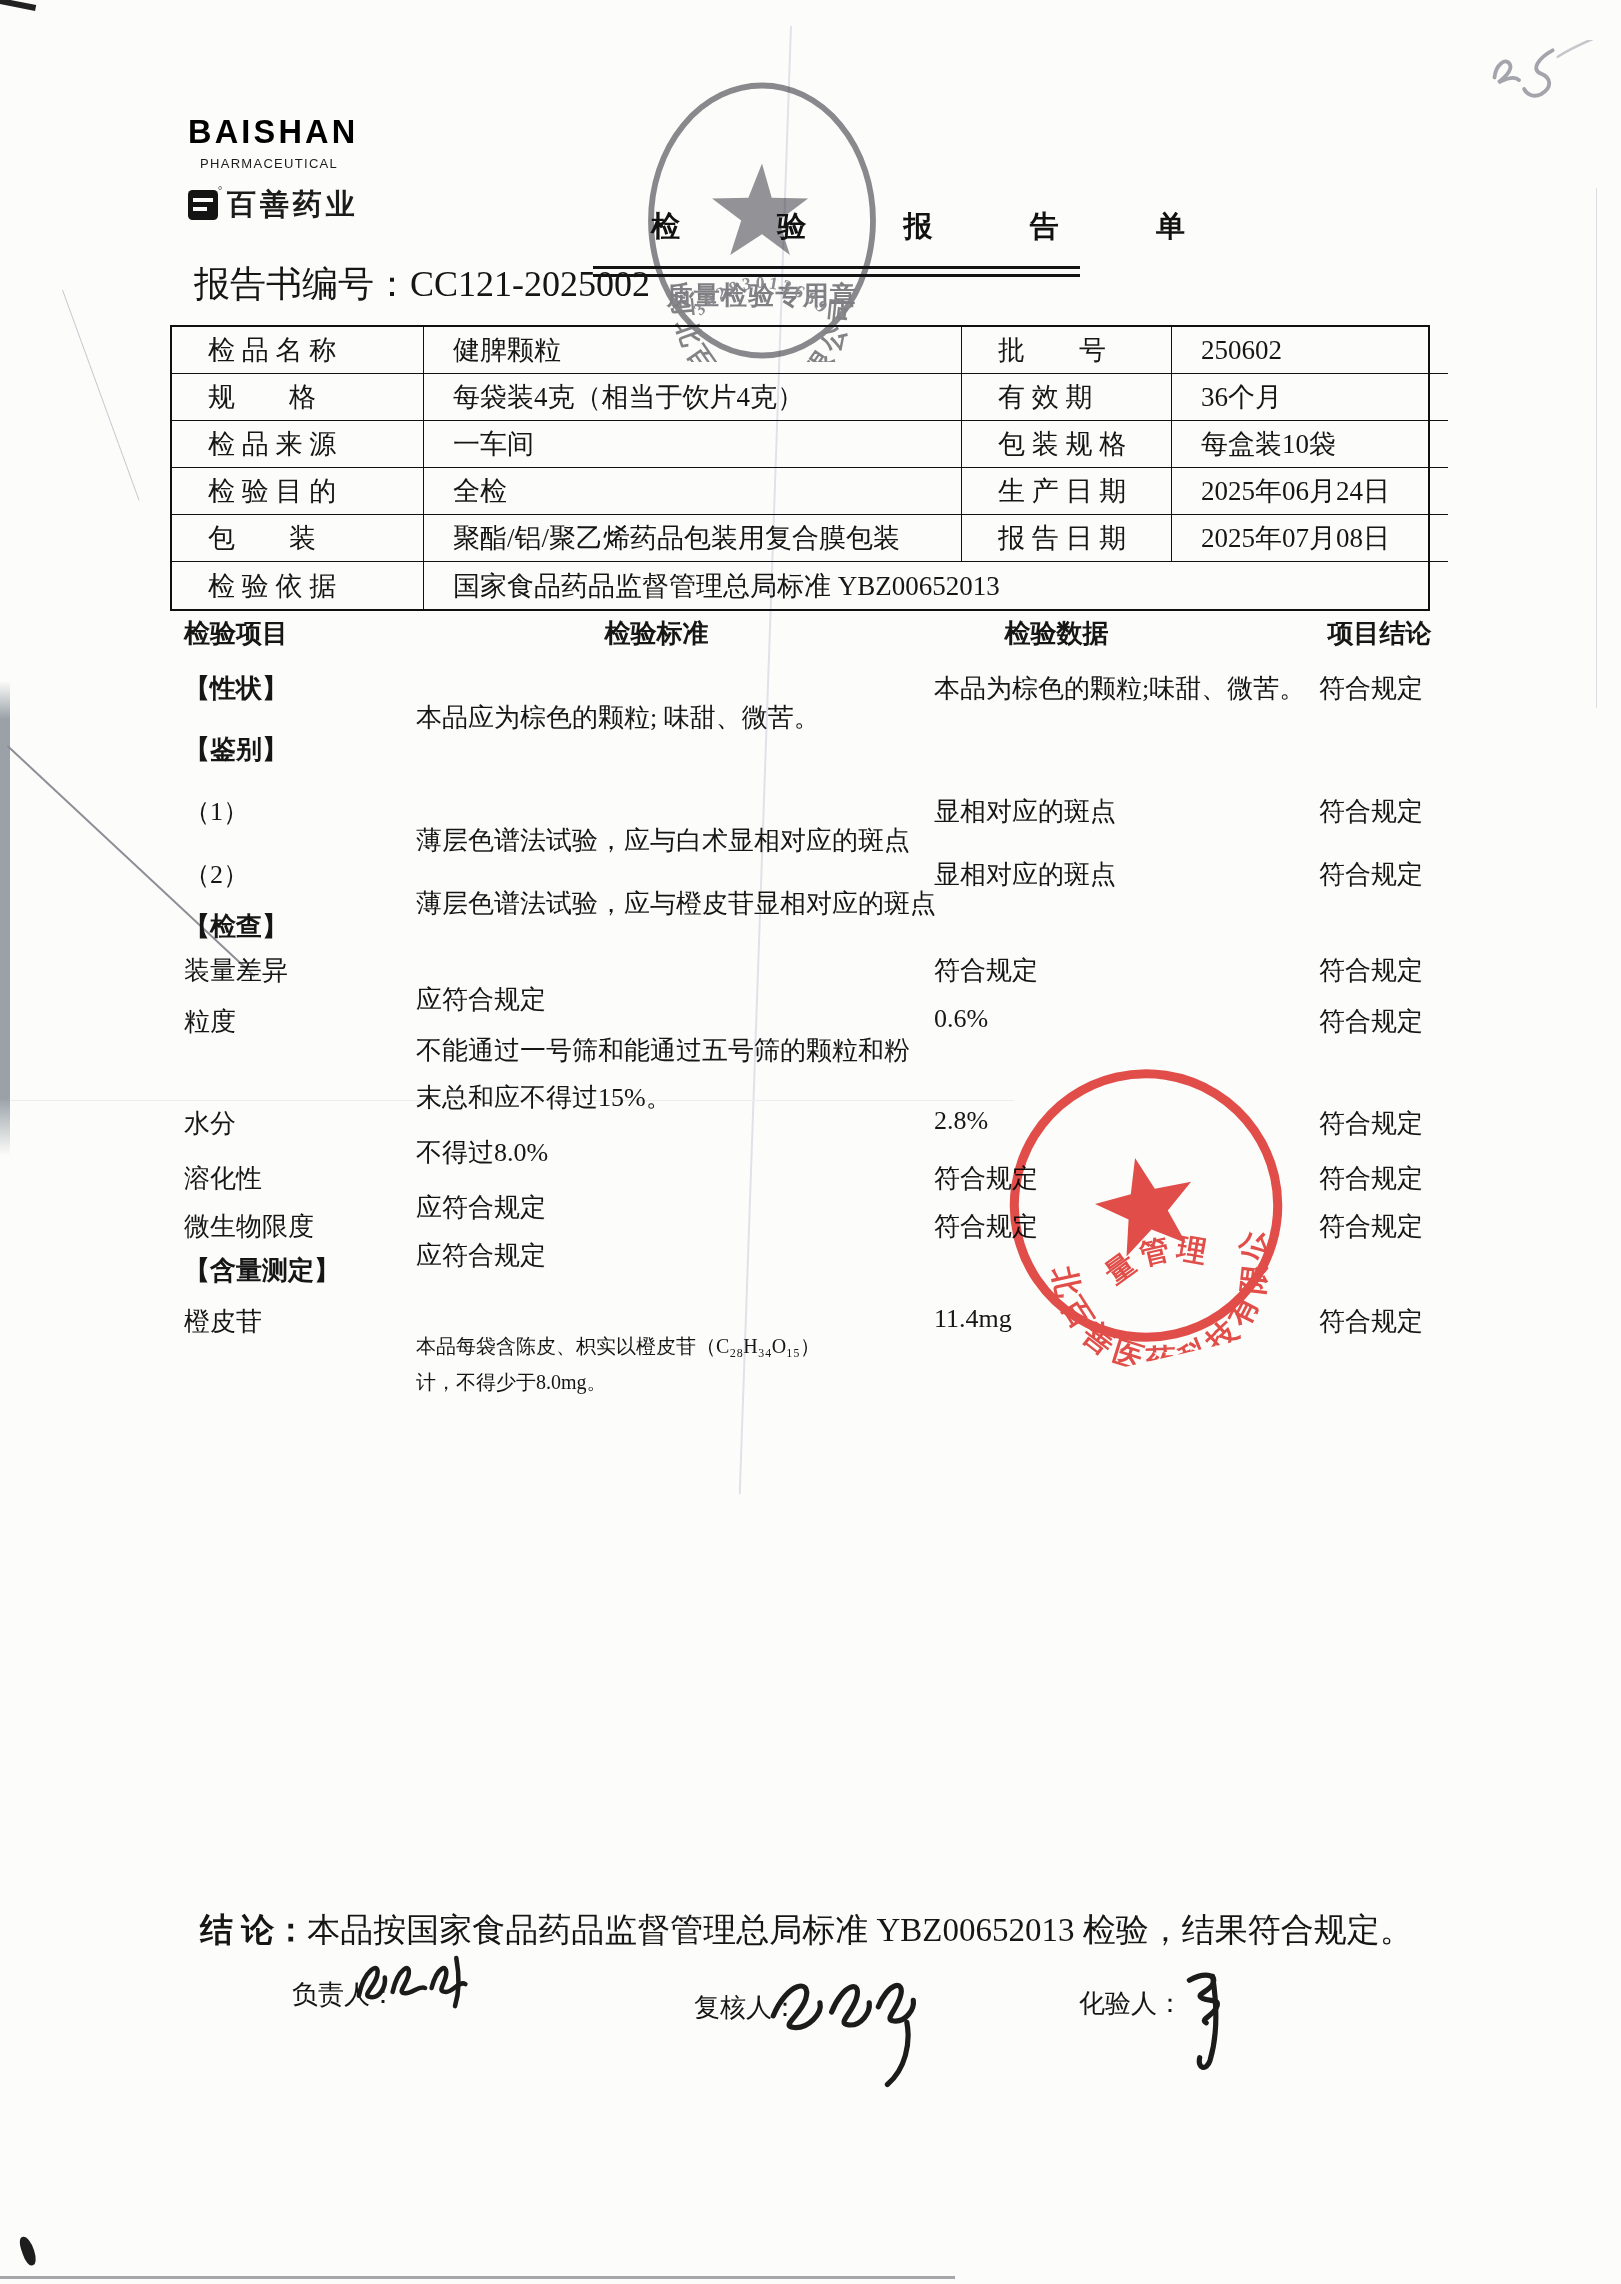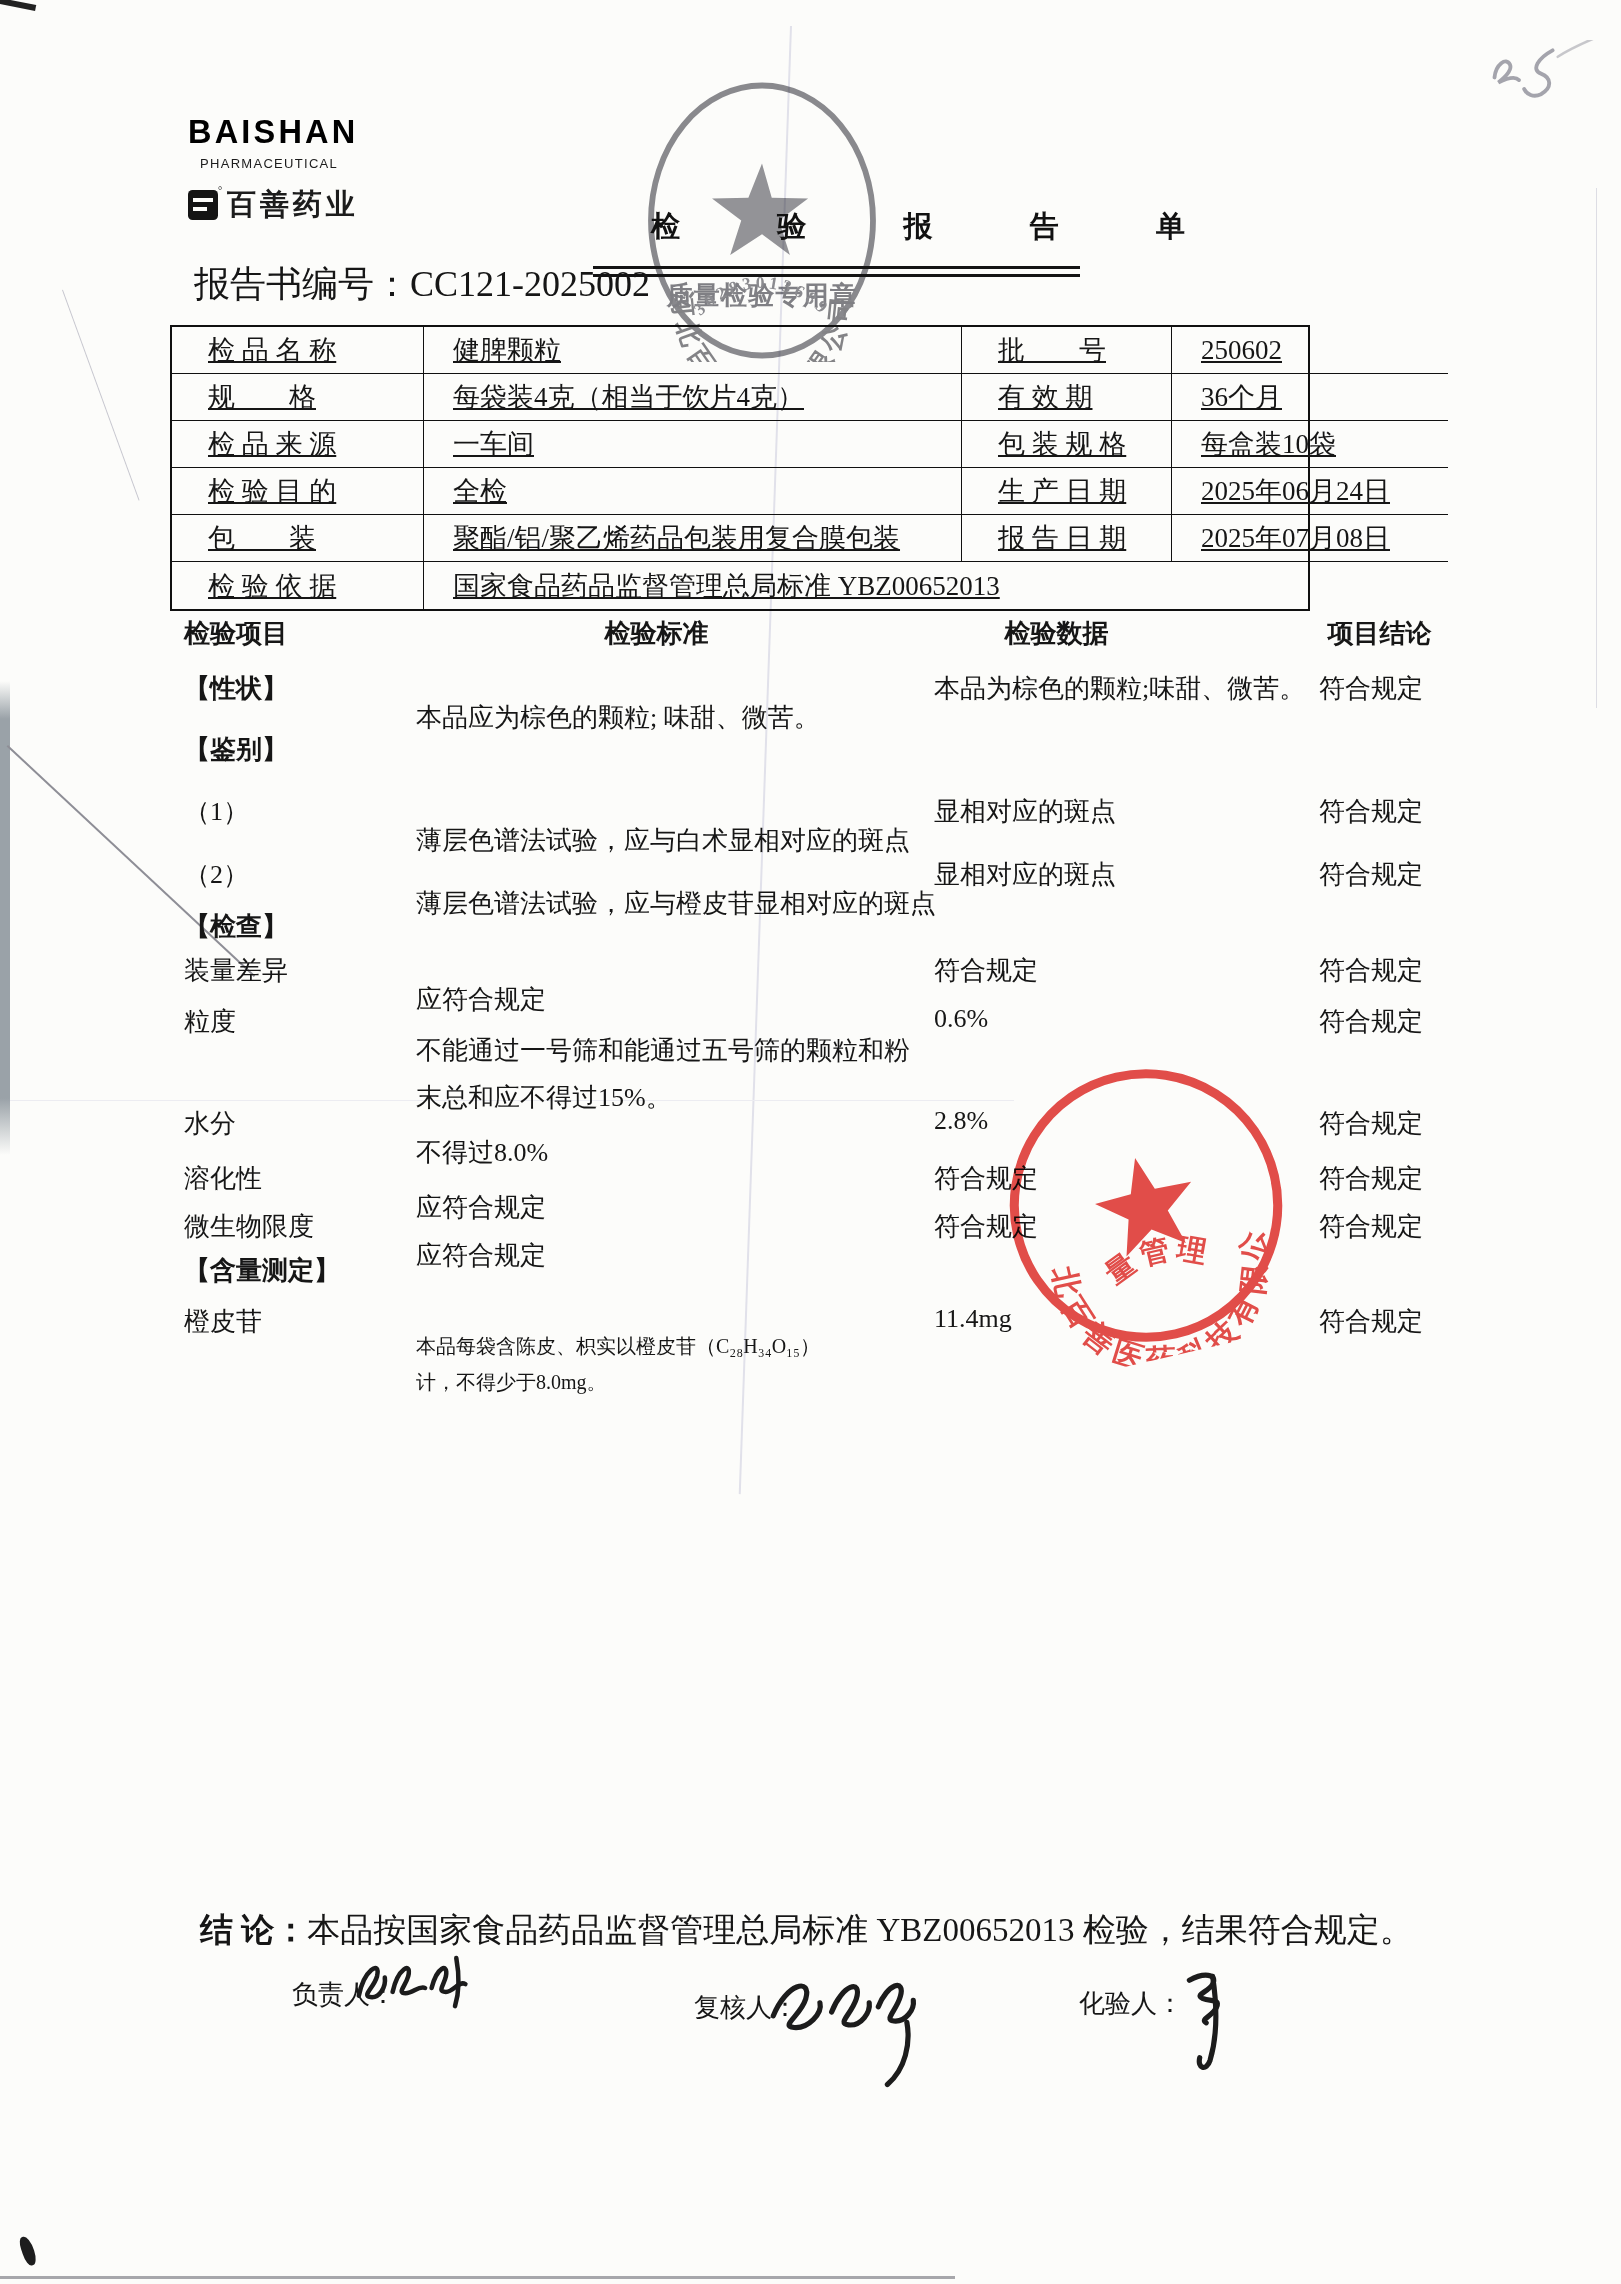--- a/index.html
+++ b/index.html
@@ -19,23 +19,23 @@
   .logo-mark:before{content:"";position:absolute;left:5.2px;top:7.8px;width:19.5px;height:3.9px;background:#fcfcfa;}
   .logo-mark:after{content:"";position:absolute;left:5.2px;top:17px;width:14.3px;height:3.9px;background:#fcfcfa;}
   .logo-reg{position:absolute;left:30px;top:-5.2px;font-size:10.4px;color:#141414;}
   .logo-cn{font-weight:bold;font-size:29px;letter-spacing:3.9px;color:#1c1c1c;}
   
   .doc-title{left:651px;top:207px;z-index:3;font-size:29px;font-weight:bold;letter-spacing:45px;white-space:nowrap;color:#111;}
   .title-rule{left:593px;top:266px;width:487px;height:5.2px;z-index:3;
     border-top:3.2px solid #141414;border-bottom:3.2px solid #141414;}
   .report-no{left:194px;top:260px;font-size:36px;z-index:3;}
   
-  .info-table{left:170px;top:325px;width:1140px;z-index:2;
+  .info-table{left:170px;top:325px;width:1260px;z-index:2;
     display:grid;grid-template-columns:252px 538px 210px 276px;grid-auto-rows:47px;
-    border:2.6px solid #101010;box-sizing:border-box;background:transparent;text-decoration:underline;}
+    border:2.6px solid #101010;box-sizing:border-box;background:transparent;}
   .it-cell{box-sizing:border-box;border-right:1.9px solid #101010;border-bottom:1.9px solid #101010;
     display:flex;align-items:center;font-size:27px;white-space:nowrap;overflow:visible;}
   .it-cell.lab{padding-left:36px;}
   .it-cell.val{padding-left:29px;}
   .it-cell.nbr{border-right:none;}
   .it-cell.nbb{border-bottom:none;}
   .it-span{grid-column:2 / span 3;}
   
   .rrow{position:absolute;left:0;width:1621px;font-size:26px;z-index:2;}
   .rrow .ci{position:absolute;left:184px;white-space:nowrap;}

